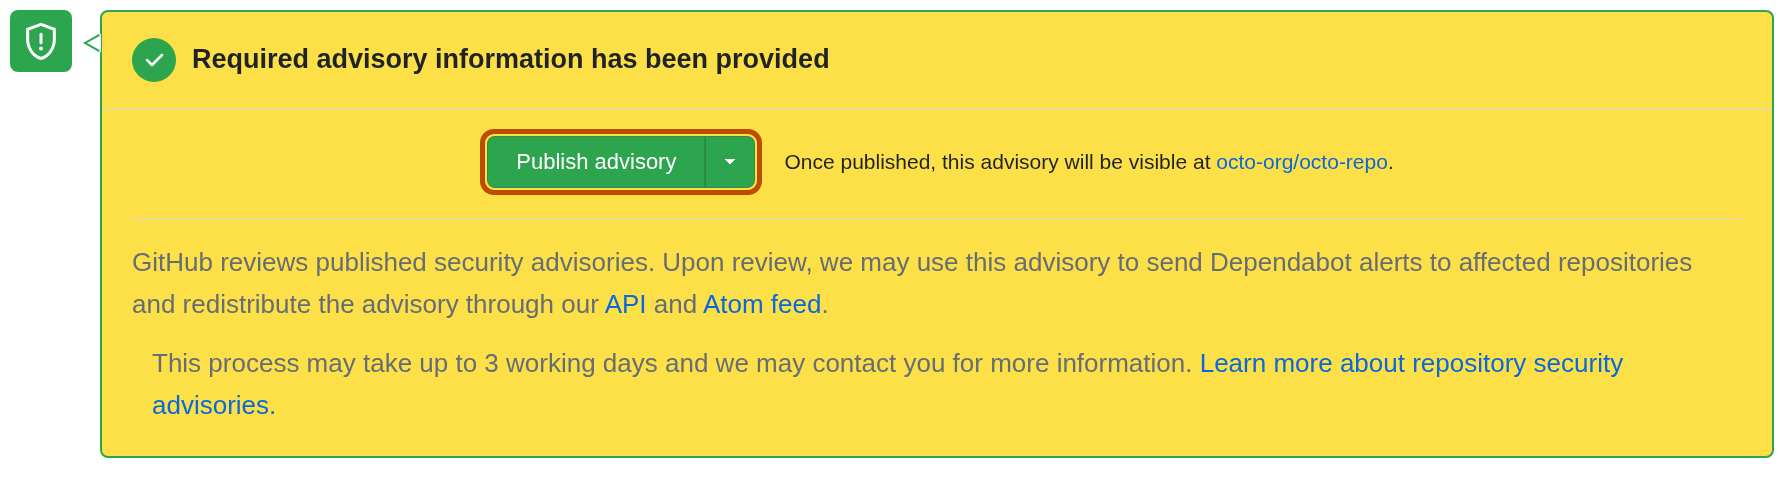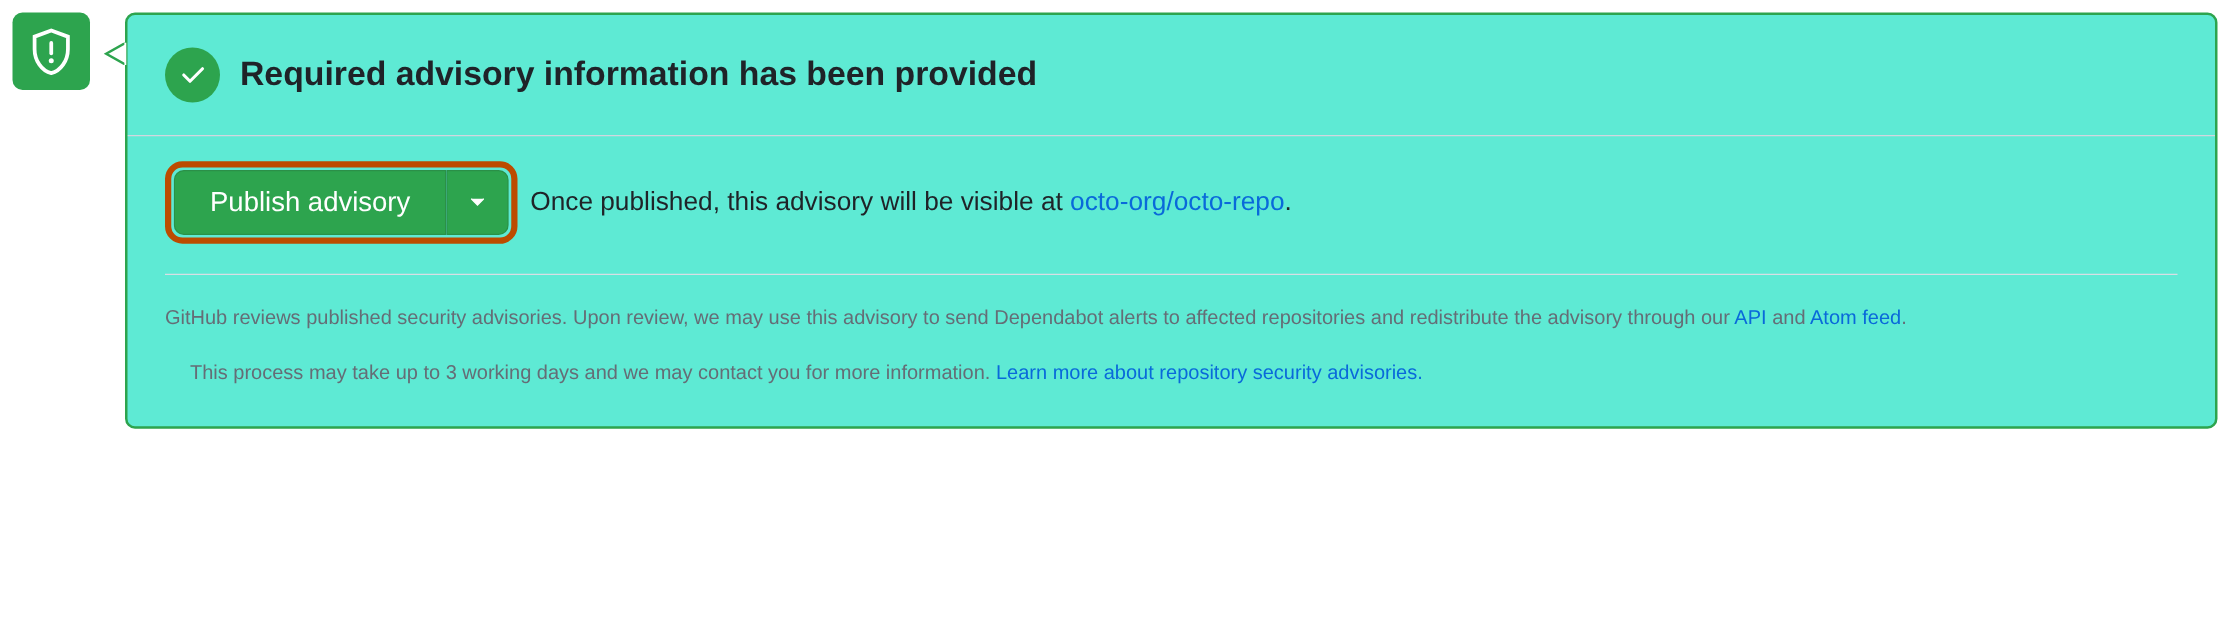--- a/index.html
+++ b/index.html
@@ -39,21 +39,21 @@
       height: 18px;
       z-index: 2;
     }
     .speech-pointer svg {
       display: block;
     }
     .advisory-card {
       flex: 1;
       border: 2px solid #2da44e;
       border-radius: 8px;
-      background: #5eead4;
+      background: #fde047;
       margin-left: 18px;
       overflow: hidden;
     }
     .card-header {
       display: flex;
       align-items: center;
       gap: 16px;
       padding: 26px 30px 26px 30px;
       border-bottom: 1px solid #d0d7de;
     }
@@ -77,24 +77,25 @@
       font-size: 21px;
       color: #656d76;
       margin-top: 2px;
     }
     .card-body {
       padding: 20px 30px 30px 30px;
     }
     .publish-row {
       display: flex;
       align-items: center;
-      gap: 10px;
+      gap: 22px;
       padding-bottom: 24px;
       border-bottom: 1px solid #d8dee4;
       margin-bottom: 22px;
+      justify-content: center;
     }
     .publish-button-group {
       display: inline-flex;
       border: 5px solid #bc4c00;
       border-radius: 14px;
       padding: 2px;
     }
     .publish-button {
       background: #2da44e;
       color: #fff;
@@ -124,21 +125,21 @@
     .visibility-text {
       font-size: 21px;
       color: #1f2328;
     }
     .link {
       color: #0969da;
       text-decoration: none;
       cursor: pointer;
     }
     .info-paragraph {
-      font-size: 16px;
+      font-size: 26px;
       color: #656d76;
       line-height: 1.6;
       margin-bottom: 18px;
     }
     .info-paragraph:last-child {
       margin-bottom: 0;
       margin-left: 20px;
     }
   </style>
 </head>

